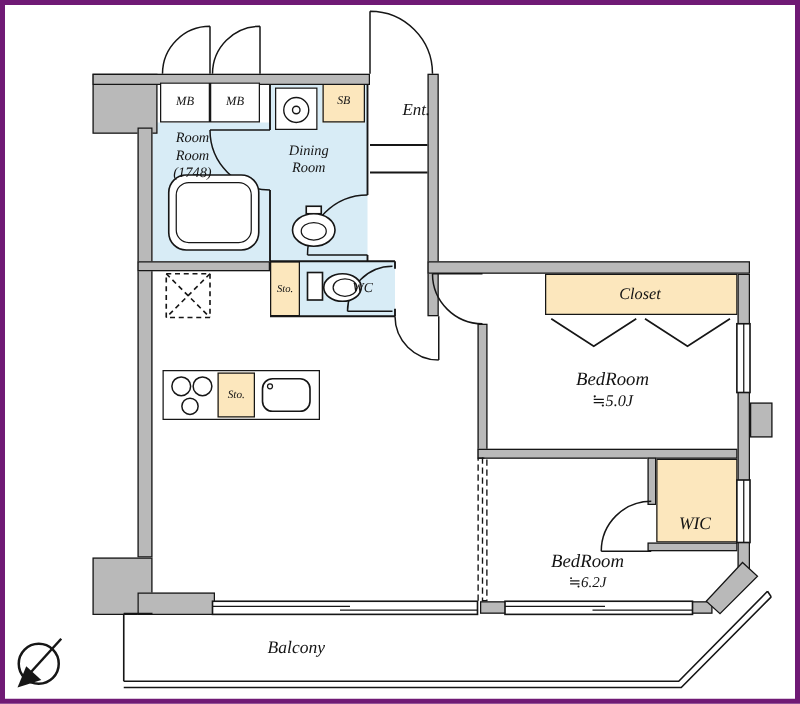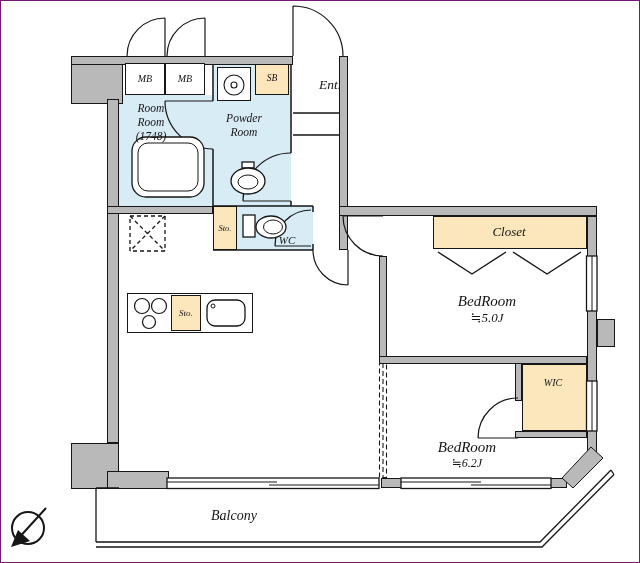--- a/index.html
+++ b/index.html
@@ -1,17 +1,17 @@
 <!DOCTYPE html>
 <html style="--wall: #b9b9b9; --wet-area: #d8ecf6; --storage: #fce7bd; --line: #161616;"><head>
 <meta charset="utf-8">
 <style>
   html,body{margin:0;padding:0;width:640px;height:563px;background:#fff;}
   *{box-sizing:border-box;}
-  #plan{position:absolute;left:0;top:0;width:640px;height:563px;background:#fff;border:1px solid #701a75;overflow:hidden;
+  #plan{position:absolute;left:0;top:0;width:640px;height:563px;background:#fff;border:4px solid #701a75;overflow:hidden;
         font-family:"Liberation Serif","DejaVu Serif",serif;padding-left:19px;}
   .room{position:absolute;}
   .wet{background:var(--wet-area,#d8ecf6);}
   .stor{background:var(--storage,#fde9c0);border:1px solid var(--line,#111);}
   .box{background:#fff;border:1px solid var(--line,#111);}
   .wall{position:absolute;background:var(--wall,#b9b9b9);border:1px solid var(--line,#111);}
   svg.overlay{position:absolute;left:0;top:0;}
   .ln{stroke:var(--line,#111);fill:none;}
   .fx{fill:#fff;stroke:var(--line,#111);stroke-width:1.3;}
   .lbl{position:absolute;font-style:italic;color:#141414;white-space:nowrap;line-height:1.22;}
@@ -137,35 +137,35 @@
   <div class="lbl c" style="left:271px;top:78px;font-size:9.5px">SB</div>
   <div class="lbl c" style="left:329px;top:84px;font-size:13.5px">Ent.</div>
 
   <div class="lbl c" style="left:150px;top:121px;font-size:11.5px">
     <div>Room</div>
     <div>Room</div>
     <div>(1748)</div>
   </div>
 
   <div class="lbl c" style="left:243px;top:124px;font-size:11.5px">
-    <div>Powder</div>
+    <div>Dining</div>
     <div>Room</div>
   </div>
 
-  <div class="lbl c" style="left:286px;top:240px;font-size:11px">WC</div>
+  <div class="lbl c" style="left:286px;top:227px;font-size:11px">WC</div>
   <div class="lbl c" style="left:224px;top:227px;font-size:8.5px">Sto.</div>
   <div class="lbl c" style="left:185px;top:312px;font-size:9px">Sto.</div>
   <div class="lbl c" style="left:508px;top:231px;font-size:13px">Closet</div>
 
   <div class="lbl c" style="left:486px;top:308px">
     <div style="font-size:15px">BedRoom</div>
     <div style="font-size:13px">≒5.0J</div>
   </div>
 
-  <div class="lbl c" style="left:552px;top:382px;font-size:10px">WIC</div>
+  <div class="lbl c" style="left:552px;top:416px;font-size:14px">WIC</div>
 
   <div class="lbl c" style="left:466px;top:453px">
     <div style="font-size:15px">BedRoom</div>
     <div style="font-size:12px">≒6.2J</div>
   </div>
 
 
   <div class="lbl c" style="left:233px;top:515px;font-size:14px">Balcony</div>
 
 </div>

